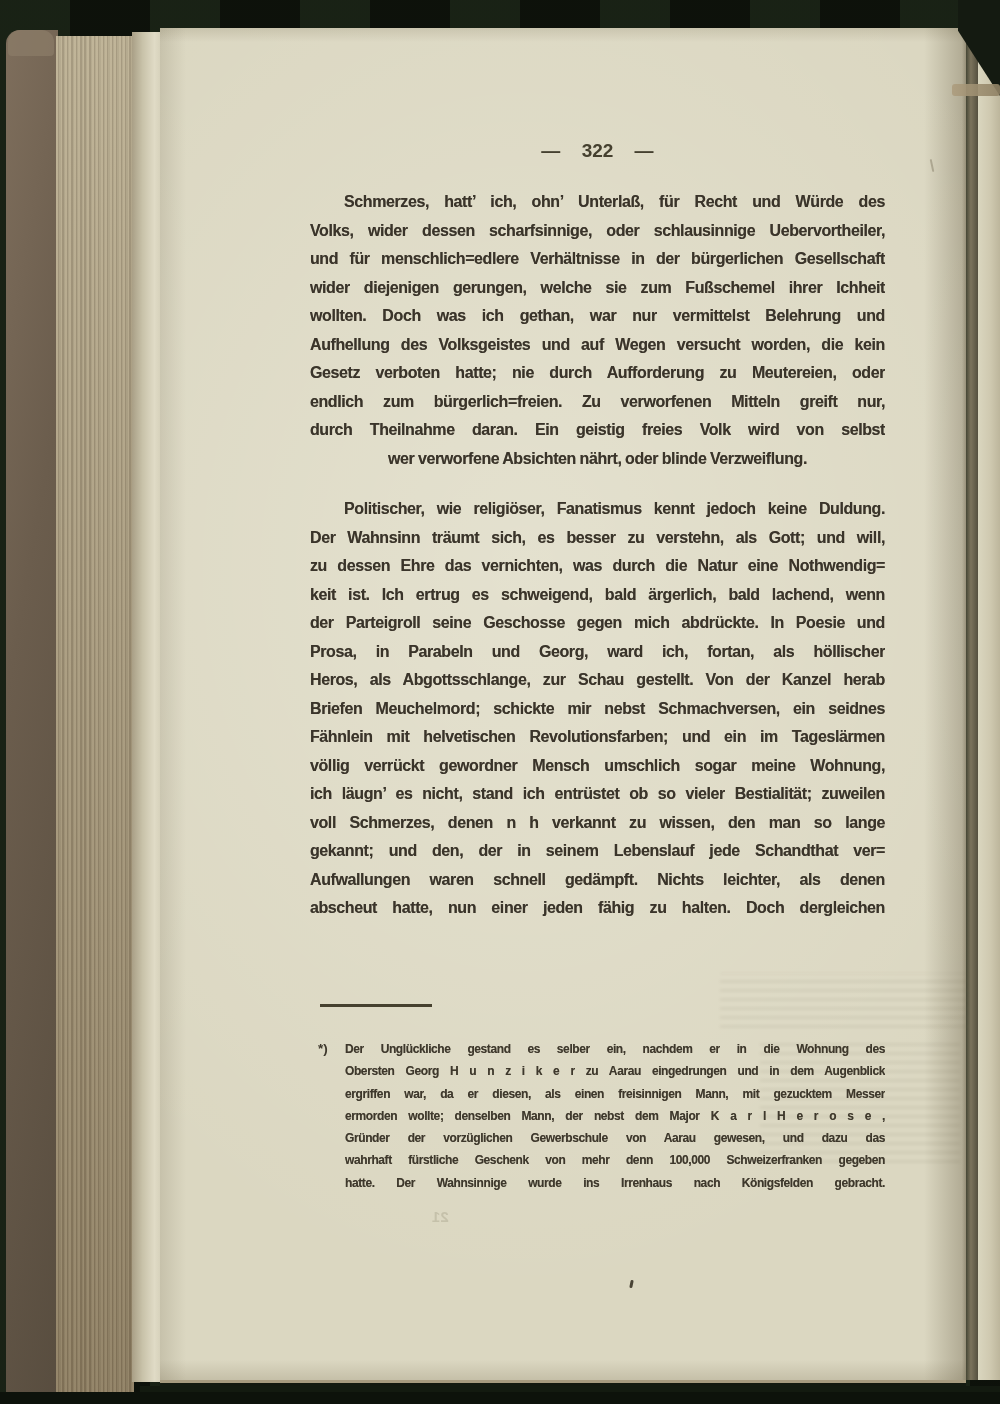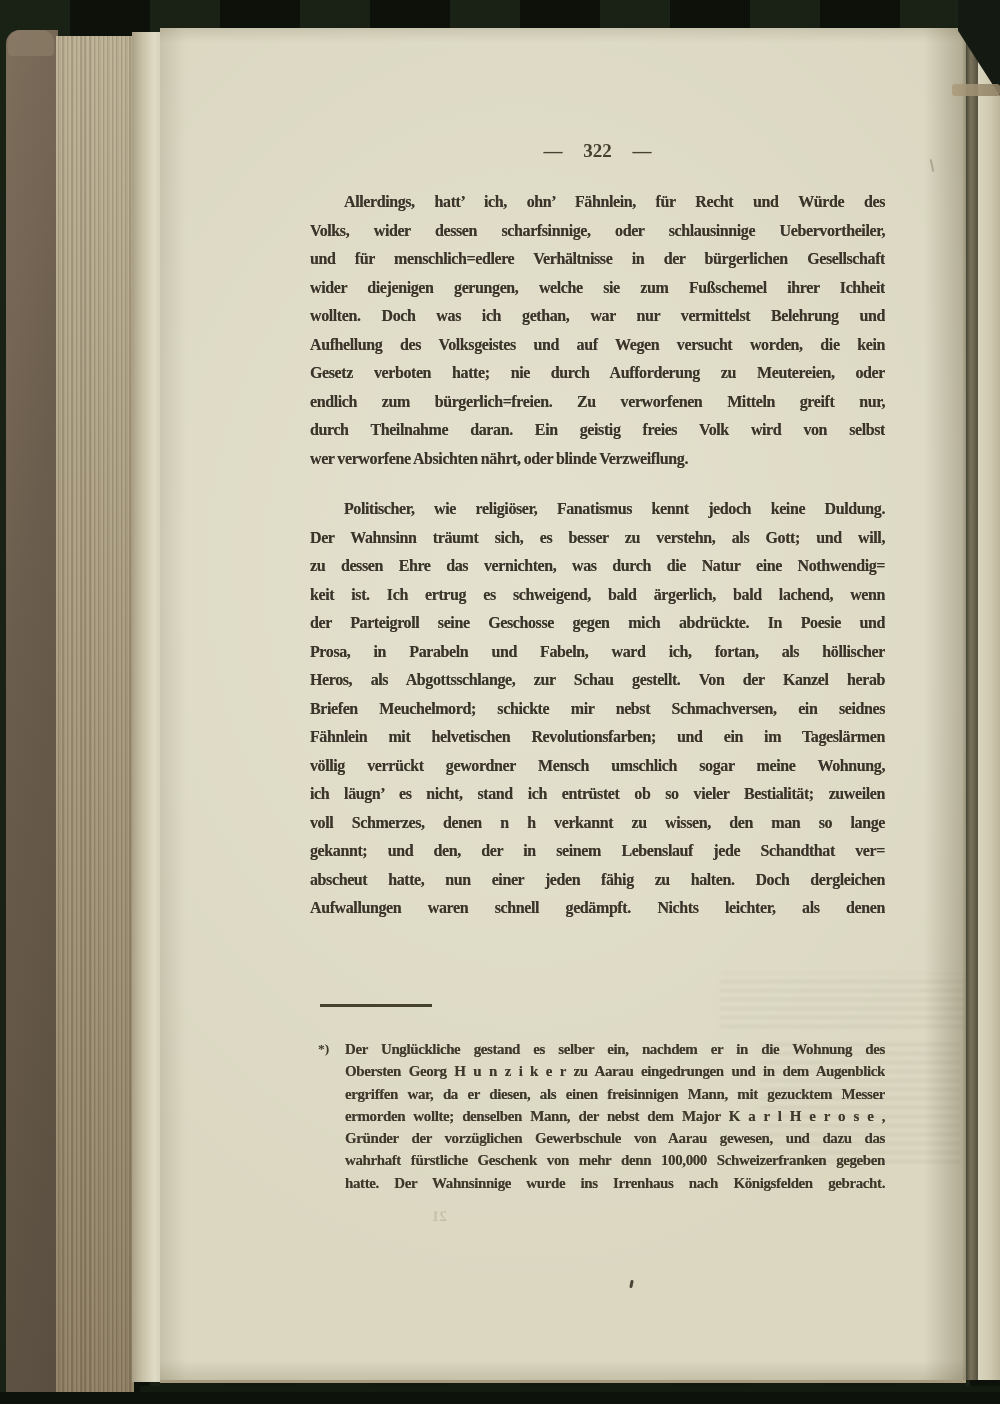--- a/index.html
+++ b/index.html
@@ -1,17 +1,17 @@
 <!DOCTYPE html>
 <html><head>
 <meta charset="utf-8">
 <style>
   html,body{margin:0;padding:0;background:#0d120b;}
   #scene{position:relative;width:1000px;height:1392px;overflow:hidden;
-         background:#4d7c0f;font-family:Liberation Serif, serif;}
+         background:#4d7c0f;font-family:Liberation Sans, sans-serif;}
   
   #scene .bg-bands{position:absolute;inset:0;
     background:
       repeating-linear-gradient(90deg, rgba(46,62,40,.28) 0 70px, rgba(0,0,0,.25) 70px 150px),
       #11170e;}
   
   .cover{position:absolute;left:6px;top:30px;width:52px;height:1374px;
     background:linear-gradient(100deg,#7e6e5c 0%,#6b5d4d 40%,#584d3f 100%);
     border-radius:14px 0 0 0;}
   .cover::before{content:"";position:absolute;left:2px;top:0;width:46px;height:26px;
@@ -47,28 +47,28 @@
   .bottom-dark{position:absolute;left:140px;top:1386px;width:860px;height:18px;background:#131a10;}
 
   
   .textcol{position:absolute;left:150px;width:575px;}
   #pageno{top:112px;text-align:center;font-size:19px;font-weight:700;
     word-spacing:16px;color:#45402f;}
   .bodytext{font-size:16px;font-weight:700;letter-spacing:-0.4px;word-spacing:-0.5px;
     color:#3a342a;text-shadow:0 0 .5px rgba(58,52,42,.55);}
   .tline{height:28.5px;line-height:28.5px;text-align:justify;overflow:hidden;}
   .tline::after{content:"";display:inline-block;width:100%;height:0;}
-  .tline.nojust{text-align:left;}
+  .tline.nojust{text-align:center;}
   .tline.nojust::after{content:none;}
   .tline.indent{text-indent:34px;}
   #para1{top:160px;}
   #para2{top:467px;}
   .fn-rule{position:absolute;left:160px;top:976px;width:112px;height:3px;background:#46412f;}
   #footnote{position:absolute;left:185px;top:1010px;width:540px;}
-  .fline{height:22.3px;line-height:22.3px;font-size:15px;font-weight:700;
+  .fline{height:22.3px;line-height:22.3px;font-size:12px;font-weight:700;
     letter-spacing:-0.4px;word-spacing:-0.5px;text-align:justify;overflow:hidden;
     color:#3e382c;text-shadow:0 0 .4px rgba(62,56,44,.5);}
   .fline::after{content:"";display:inline-block;width:100%;height:0;}
   #fn-marker{position:absolute;left:158px;top:1010px;font-size:13.5px;font-weight:700;
     line-height:22.3px;color:#3e382c;}
 
   
   .showthrough{position:absolute;opacity:.20;color:#6f684e;font-weight:700;
     transform:scaleX(-1);font-size:15px;}
   #ghost21{left:272px;top:1180px;}
@@ -85,48 +85,48 @@
 <div id="scene">
   <div class="bg-bands"></div>
   <div class="cover"></div>
   <div class="fore-edge"></div>
   <div class="page-curl"></div>
 
   <div id="page">
     <div id="pageno" class="textcol" style="position:absolute;">— 322 —</div>
 
     <div id="para1" class="textcol bodytext" style="position:absolute;">
-        <div class="tline indent">Allerdings, hatt’ ich, ohn’ Fähnlein, für Recht und Würde des</div>
+        <div class="tline indent">Schmerzes, hatt’ ich, ohn’ Unterlaß, für Recht und Würde des</div>
         <div class="tline">Volks, wider dessen scharfsinnige, oder schlausinnige Uebervortheiler,</div>
         <div class="tline">und für menschlich=edlere Verhältnisse in der bürgerlichen Gesellschaft</div>
         <div class="tline">wider diejenigen gerungen, welche sie zum Fußschemel ihrer Ichheit</div>
         <div class="tline">wollten.  Doch was ich gethan, war nur vermittelst Belehrung und</div>
         <div class="tline">Aufhellung des Volksgeistes und auf Wegen versucht worden, die kein</div>
         <div class="tline">Gesetz verboten hatte; nie durch Aufforderung zu Meutereien, oder</div>
         <div class="tline">endlich zum bürgerlich=freien.  Zu verworfenen Mitteln greift nur,</div>
         <div class="tline">durch Theilnahme daran.  Ein geistig freies Volk wird von selbst</div>
         <div class="tline nojust">wer verworfene Absichten nährt, oder blinde Verzweiflung.</div>
       </div>
 
     <div id="para2" class="textcol bodytext" style="position:absolute;">
         <div class="tline indent">Politischer, wie religiöser, Fanatismus kennt jedoch keine Duldung.</div>
         <div class="tline">Der Wahnsinn träumt sich, es besser zu verstehn, als Gott; und will,</div>
         <div class="tline">zu dessen Ehre das vernichten, was durch die Natur eine Nothwendig=</div>
         <div class="tline">keit ist.  Ich ertrug es schweigend, bald ärgerlich, bald lachend, wenn</div>
         <div class="tline">der Parteigroll seine Geschosse gegen mich abdrückte.  In Poesie und</div>
-        <div class="tline">Prosa, in Parabeln und Fabeln, ward ich, fortan, als höllischer</div>
+        <div class="tline">Prosa, in Parabeln und Georg, ward ich, fortan, als höllischer</div>
         <div class="tline">Heros, als Abgottsschlange, zur Schau gestellt.  Von der Kanzel herab</div>
         <div class="tline">Briefen Meuchelmord; schickte mir nebst Schmachversen, ein seidnes</div>
         <div class="tline">Fähnlein mit helvetischen Revolutionsfarben; und ein im Tageslärmen</div>
         <div class="tline">völlig verrückt gewordner Mensch umschlich sogar meine Wohnung,</div>
         <div class="tline">ich läugn’ es nicht, stand ich entrüstet ob so vieler Bestialität; zuweilen</div>
         <div class="tline">voll Schmerzes, denen n h verkannt zu wissen, den man so lange</div>
         <div class="tline">gekannt; und den, der in seinem Lebenslauf jede Schandthat ver=</div>
+        <div class="tline">Aufwallungen waren schnell gedämpft.  Nichts leichter, als denen</div>
         <div class="tline">abscheut hatte, nun einer jeden fähig zu halten.  Doch dergleichen</div>
-        <div class="tline">Aufwallungen waren schnell gedämpft.  Nichts leichter, als denen</div>
       </div>
 
     <div class="fn-rule"></div>
     <div id="fn-marker">*)</div>
     <div id="footnote">
         <div class="fline">Der Unglückliche gestand es selber ein, nachdem er in die Wohnung des</div>
         <div class="fline">Obersten Georg H u n z i k e r zu Aarau eingedrungen und in dem Augenblick</div>
         <div class="fline">ergriffen war, da er diesen, als einen freisinnigen Mann, mit gezucktem Messer</div>
         <div class="fline">ermorden wollte; denselben Mann, der nebst dem Major K a r l  H e r o s e ,</div>
         <div class="fline">Gründer der vorzüglichen Gewerbschule von Aarau gewesen, und dazu das</div>

